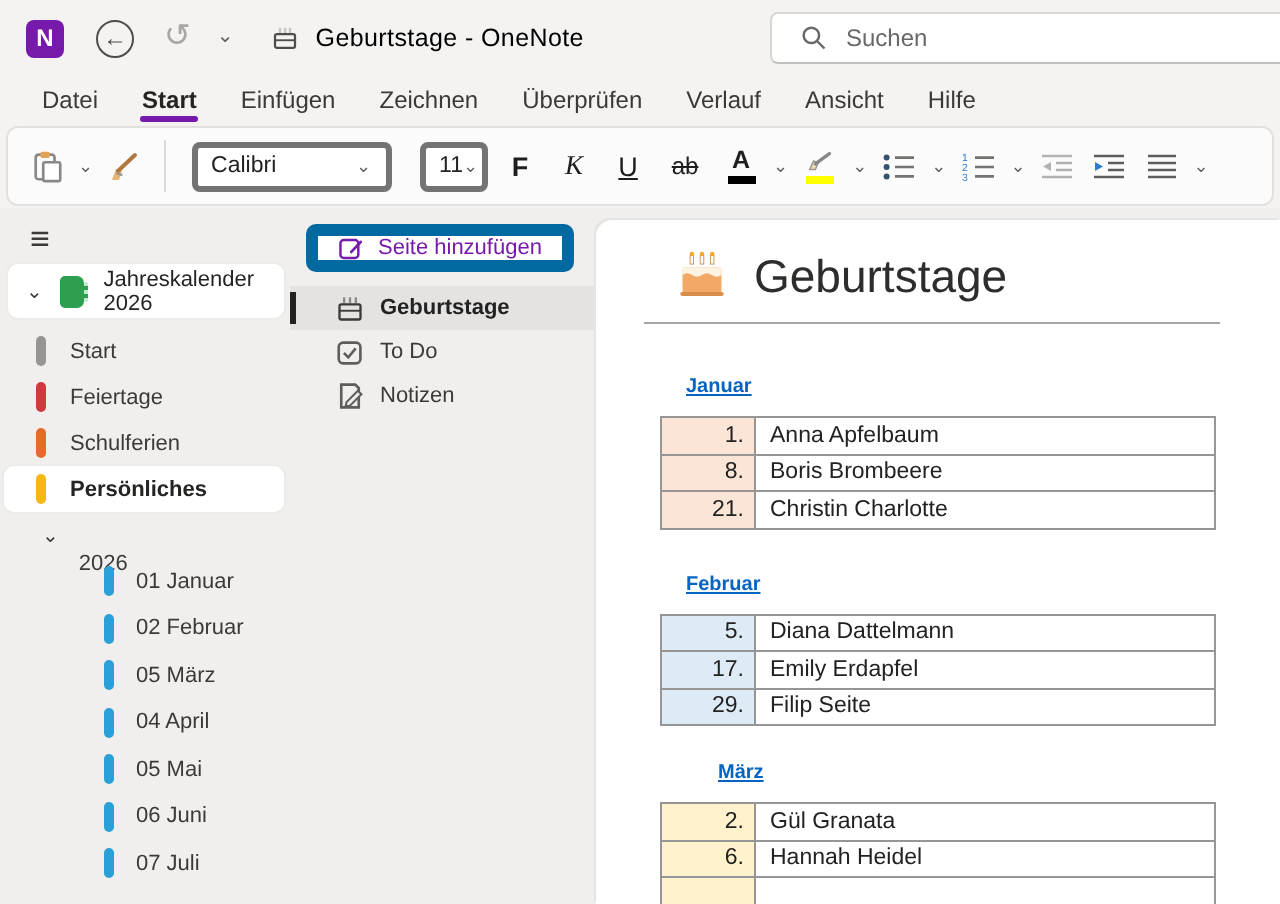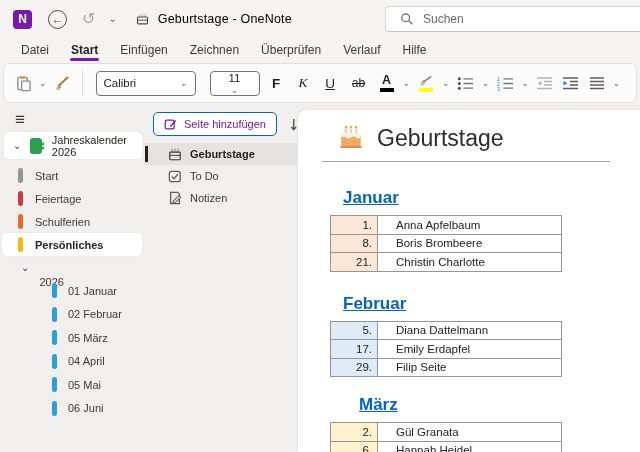--- a/index.html
+++ b/index.html
@@ -29,24 +29,24 @@
   .menu-item.active { font-weight:bold; color:#252423; }
   .menu-item.active::after { content:""; position:absolute; left:10px; right:10px; bottom:-1px; height:3px;
                              border-radius:2px; background:#7719aa; }
 
   
   .ribbon { position:absolute; left:3px; right:3px; top:63px; height:40px; background:#fcfbfb;
             border:1px solid #e3e1df; border-radius:6px; display:flex; align-items:center;
             padding:0 9px; gap:6px; overflow:hidden; }
   .rb-btn { display:flex; align-items:center; justify-content:center; min-width:20px; height:28px; }
   .vsep { width:1px; height:26px; background:#dedcda; margin:0 3px; }
-  .combo { height:25px; border:1px solid #737373; border-radius:4px; background:#fff; display:flex;
+  .combo { height:25px; border:3px solid #737373; border-radius:4px; background:#fff; display:flex;
            align-items:center; justify-content:space-between; padding:0 7px; font-size:11.5px; color:#222; }
   .combo.font { width:100px; margin-left:4px; }
-  .combo.size { width:50px; margin-left:8px;flex-direction:column; }
+  .combo.size { width:34px; margin-left:8px; }
   .sm-chev { font-size:9px; color:#5f5d5b; line-height:1; }
   .fmt { font-size:13.5px; color:#1f1e1d; width:21px; text-align:center; }
   .fmt.bold { font-weight:bold; }
   .fmt.italic { font-style:italic; font-family:"Liberation Serif", serif; }
   .fmt.underl { text-decoration:underline; }
   .fmt.strike { text-decoration:line-through; font-size:12px; width:24px; }
   .colorbtn { display:flex; flex-direction:column; align-items:center; width:20px; }
   .colorbtn .glyph { font-size:12.5px; font-weight:bold; color:#1f1e1d; line-height:1.05; }
   .colorbtn .bar { width:14px; height:4px; margin-top:1px; }
 
@@ -74,43 +74,43 @@
   .year-row { height:23px; display:flex; align-items:center; padding-left:21px; }
   .year-chev { font-size:10px; color:#3b3a39; }
   .year-label { margin-left:10px; font-size:11px; color:#3b3a39;margin-top:28px; }
   .month-row { height:23.5px; display:flex; align-items:center; padding-left:52px; }
   .month-bar { width:5px; height:15px; border-radius:2.5px; background:#2b9fd8; flex:0 0 auto; }
   .month-label { margin-left:11px; font-size:11px; color:#3b3a39; white-space:nowrap; }
 
   
   .page-panel { position:absolute; left:145px; top:104px; width:153px; bottom:0; }
   .add-row { display:flex; align-items:center; margin:8px 0 0 8px; }
-  .add-btn { height:24px; border:1px solid #0369a1; border-radius:5px; background:#fff; display:flex;
+  .add-btn { height:24px; border:6px solid #0369a1; border-radius:5px; background:#fff; display:flex;
              align-items:center; gap:7px; padding:0 10px; color:#7719aa; font-size:11px; white-space:nowrap; }
   .sort-btn { margin-left:13px; display:flex; }
   .pages { margin-top:7px; }
   .page-row { position:relative; height:22px; display:flex; align-items:center; padding-left:23px; gap:8px;
               font-size:11px; color:#3b3a39; }
   .page-row.selected { background:#e5e3e2; font-weight:bold; color:#222; }
   .page-row.selected::before { content:""; position:absolute; left:0; top:3px; bottom:3px; width:2.5px; background:#222; }
   .page-row .picon { display:flex; flex:0 0 auto; }
 
   
   .content { position:absolute; left:298px; top:110px; right:0; bottom:0; background:#fff;
              border-top-left-radius:8px; box-shadow:-1px -1px 0 #e6e4e3; padding:12px 0 0 24px; overflow:hidden; }
   .title-row { display:flex; align-items:center; gap:13px; margin-left:16px; height:32px; }
   .page-title { font-size:23px; color:#2e2d2c; }
   .title-underline { width:288px; height:1px; background:#a6a6a6; margin-top:7px; }
-  .heading { display:inline-block; font-size:17px; font-weight:bold; color:#0563c1;
+  .heading { display:inline-block; font-size:10px; font-weight:bold; color:#0563c1;
              text-decoration:underline; margin-left:21px; }
   .h-jan { margin-top:26px; } .h-feb { margin-top:22px; } .h-mar { margin-top:18px;padding-left:16px; }
   .bday-table { border-collapse:collapse; margin:7px 0 0 8px; table-layout:fixed; }
   .bday-table td { border:1px solid #969696; height:18.5px; font-size:11.5px; color:#222; padding:0; }
   td.day { width:47px; text-align:right; padding-right:5px; }
-  td.name { width:184px; padding-left:18px; }
+  td.name { width:230px; padding-left:7px; }
   .acc-jan td.day { background:#fbe5d6; }
   .acc-feb td.day { background:#deeaf6; }
   .acc-mar td.day { background:#fff2cc; }
   svg { display:block; }
 </style>
 </head>
 <body>
 
 <div class="window">
 
@@ -140,20 +140,21 @@
     </div>
   </div>
 
   <div class="menubar">
     <div class="menu-item">Datei</div>
     <div class="menu-item active">Start</div>
     <div class="menu-item">Einfügen</div>
     <div class="menu-item">Zeichnen</div>
     <div class="menu-item">Überprüfen</div>
     <div class="menu-item">Verlauf</div>
+    <div class="menu-item">Ansicht</div>
     <div class="menu-item">Hilfe</div>
   </div>
 
   <div class="ribbon">
     <div class="rb-btn">
       <svg width="17" height="18" viewBox="0 0 18 18">
         <rect x="3" y="3" width="10" height="13" rx="1.5" fill="none" stroke="#8a8886" stroke-width="1.4"></rect>
         <rect x="5.5" y="1.5" width="5" height="3.2" rx="1" fill="#e2a159"></rect>
         <rect x="7" y="7" width="9" height="10" rx="1" fill="#fff" stroke="#8a8886" stroke-width="1.4"></rect>
       </svg>
@@ -276,20 +277,24 @@
         <span class="month-bar"></span>
         <span class="month-label">04 April</span>
       </div>
       <div class="month-row">
         <span class="month-bar"></span>
         <span class="month-label">05 Mai</span>
       </div>
       <div class="month-row">
         <span class="month-bar"></span>
         <span class="month-label">06 Juni</span>
+      </div>
+      <div class="month-row">
+        <span class="month-bar"></span>
+        <span class="month-label">07 Juli</span>
       </div>
     </div>
   </div>
 
   <div class="page-panel">
     <div class="add-row">
       <div class="add-btn">
         <svg width="13" height="13" viewBox="0 0 16 16">
           <rect x="1.5" y="2.5" width="11" height="11" rx="2" fill="none" stroke="#7719aa" stroke-width="1.5"></rect>
           <path d="M8.2 9.8 L14 3.6" stroke="#7719aa" stroke-width="1.7" stroke-linecap="round"></path>

